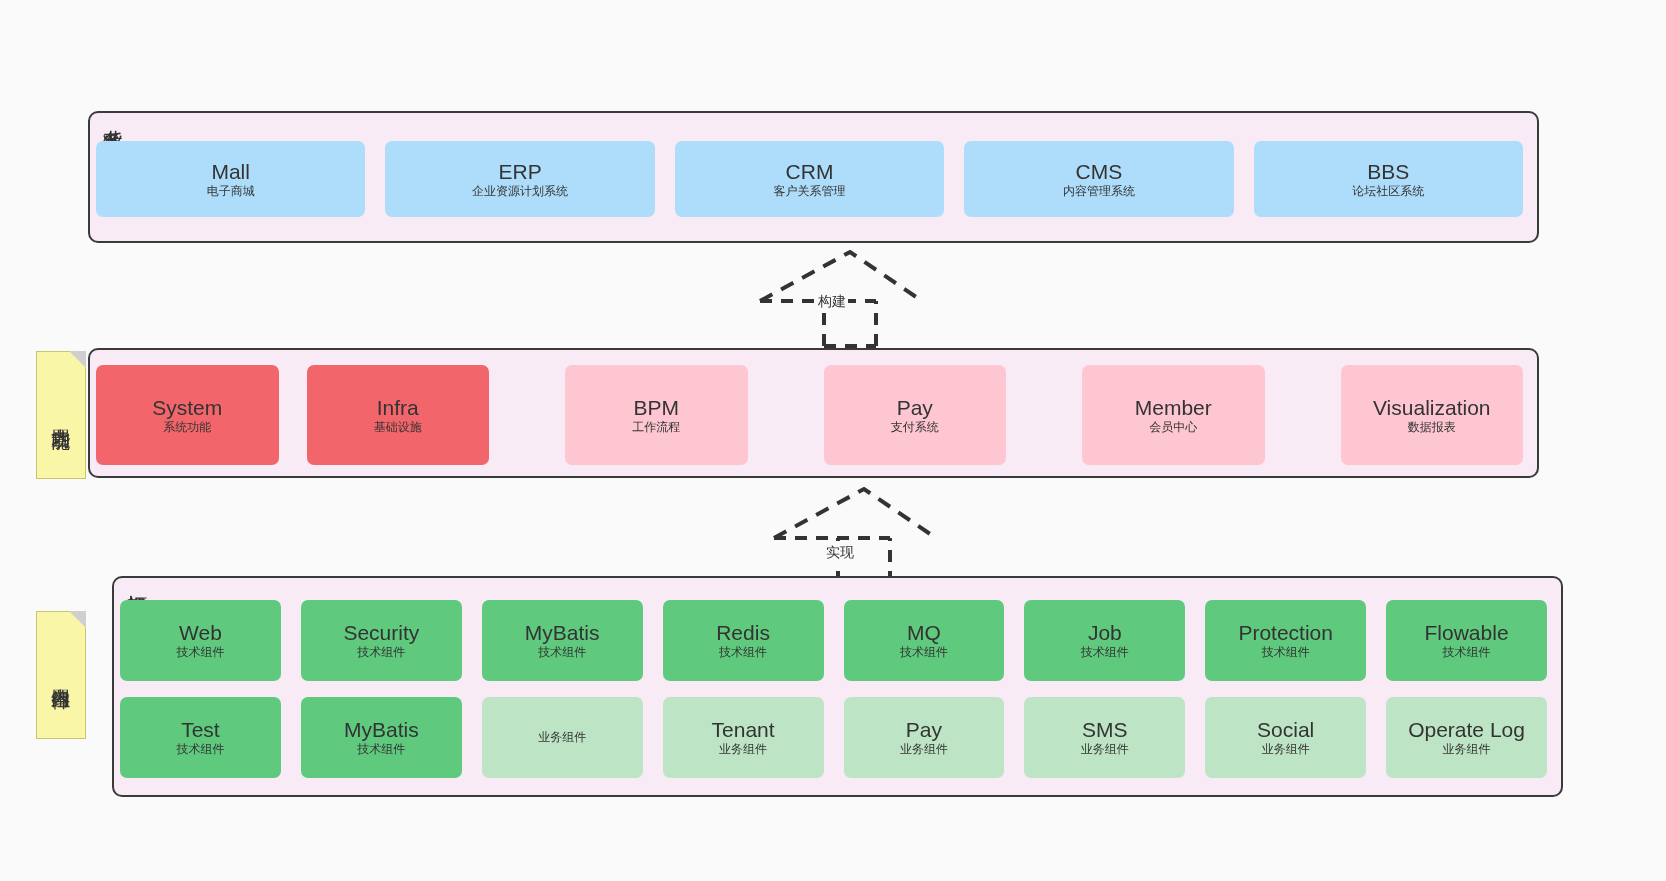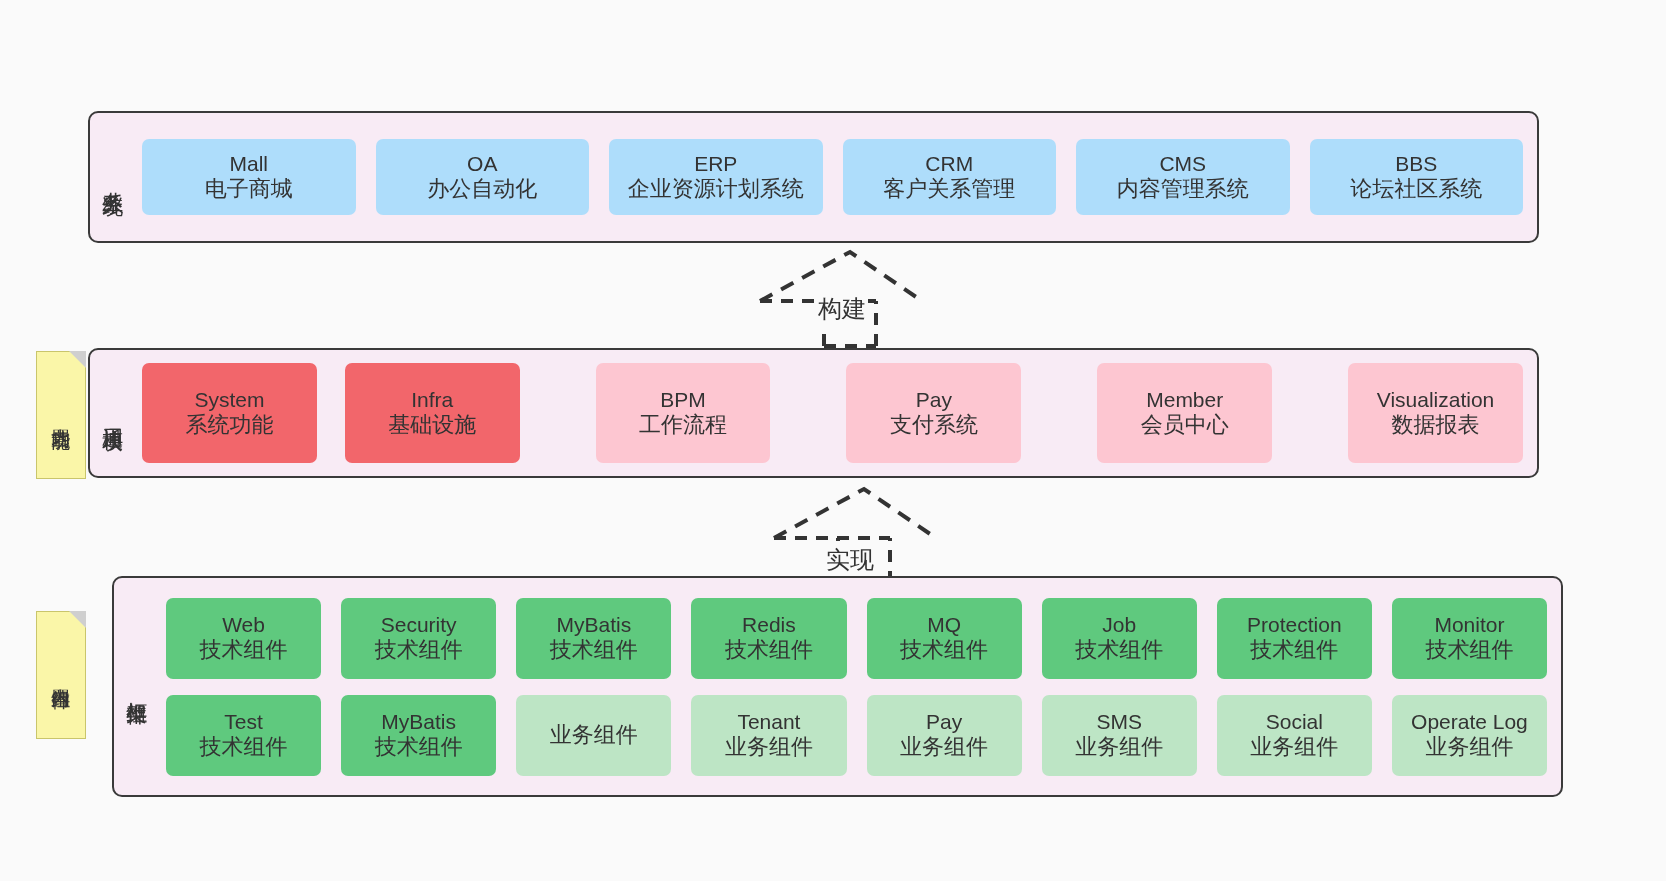--- a/index.html
+++ b/index.html
@@ -23,20 +23,21 @@
   }
 
   
   .layer-panel {
     position: absolute;
     background: #F8EBF5;
     border: 2px solid #3A3A3A;
     border-radius: 10px;
     box-sizing: border-box;
     display: flex;
+    flex-direction: column;
     align-items: stretch;
   }
 
   .layer-title {
     flex: 0 0 auto;
     width: 46px;
     display: flex;
     align-items: center;
     justify-content: center;
     font-size: 21px;
@@ -75,21 +76,21 @@
     text-align: center;
     box-sizing: border-box;
     padding: 4px 6px;
     color: #333333;
   }
   .node .nm {
     font-size: 21px;
     line-height: 1.22;
   }
   .node .sub {
-    font-size: 22px;
+    font-size: 12px;
     line-height: 1.22;
   }
 
   .node.blue      { background: #AEDDFB; }
   .node.red       { background: #F2666B; }
   .node.pinklight { background: #FDC6D1; margin-left: 48px; }
   .node.green     { background: #5FC97E; }
   .node.greenlight{ background: #BDE5C5; }
 
   
@@ -137,21 +138,21 @@
   
   .connector {
     position: absolute;
     pointer-events: none;
   }
   #connector-build  { left: 744px; top: 246px; width: 180px; height: 105px; }
   #connector-impl   { left: 758px; top: 483px; width: 180px; height: 105px; }
 
   .connector-label {
     position: absolute;
-    font-size: 24px;
+    font-size: 14px;
     color: #333333;
     background: #FAFAFA;
     padding: 0 2px;
     white-space: nowrap;
     user-select: none;
   }
   #label-build { left: 816px; top: 293px; }
   #label-impl  { left: 824px; top: 544px; }
 </style>
 </head>
@@ -159,24 +160,20 @@
 
 <div id="canvas">
 
   <div class="layer-panel" id="layer-business">
     <div class="layer-title">业务系统</div>
     <div class="layer-body">
       <div class="node-row">
         <div class="node blue">
           <span class="nm">Mall</span>
           <span class="sub">电子商城</span>
-        </div>
-        <div class="node blue">
-          <span class="nm">OA</span>
-          <span class="sub">办公自动化</span>
         </div>
         <div class="node blue">
           <span class="nm">ERP</span>
           <span class="sub">企业资源计划系统</span>
         </div>
         <div class="node blue">
           <span class="nm">CRM</span>
           <span class="sub">客户关系管理</span>
         </div>
         <div class="node blue">
@@ -270,21 +267,21 @@
         </div>
         <div class="node green">
           <span class="nm">Job</span>
           <span class="sub">技术组件</span>
         </div>
         <div class="node green">
           <span class="nm">Protection</span>
           <span class="sub">技术组件</span>
         </div>
         <div class="node green">
-          <span class="nm">Monitor</span>
+          <span class="nm">Flowable</span>
           <span class="sub">技术组件</span>
         </div>
       </div>
 
       <div class="node-row">
         <div class="node green">
           <span class="nm">Test</span>
           <span class="sub">技术组件</span>
         </div>
         <div class="node green">

